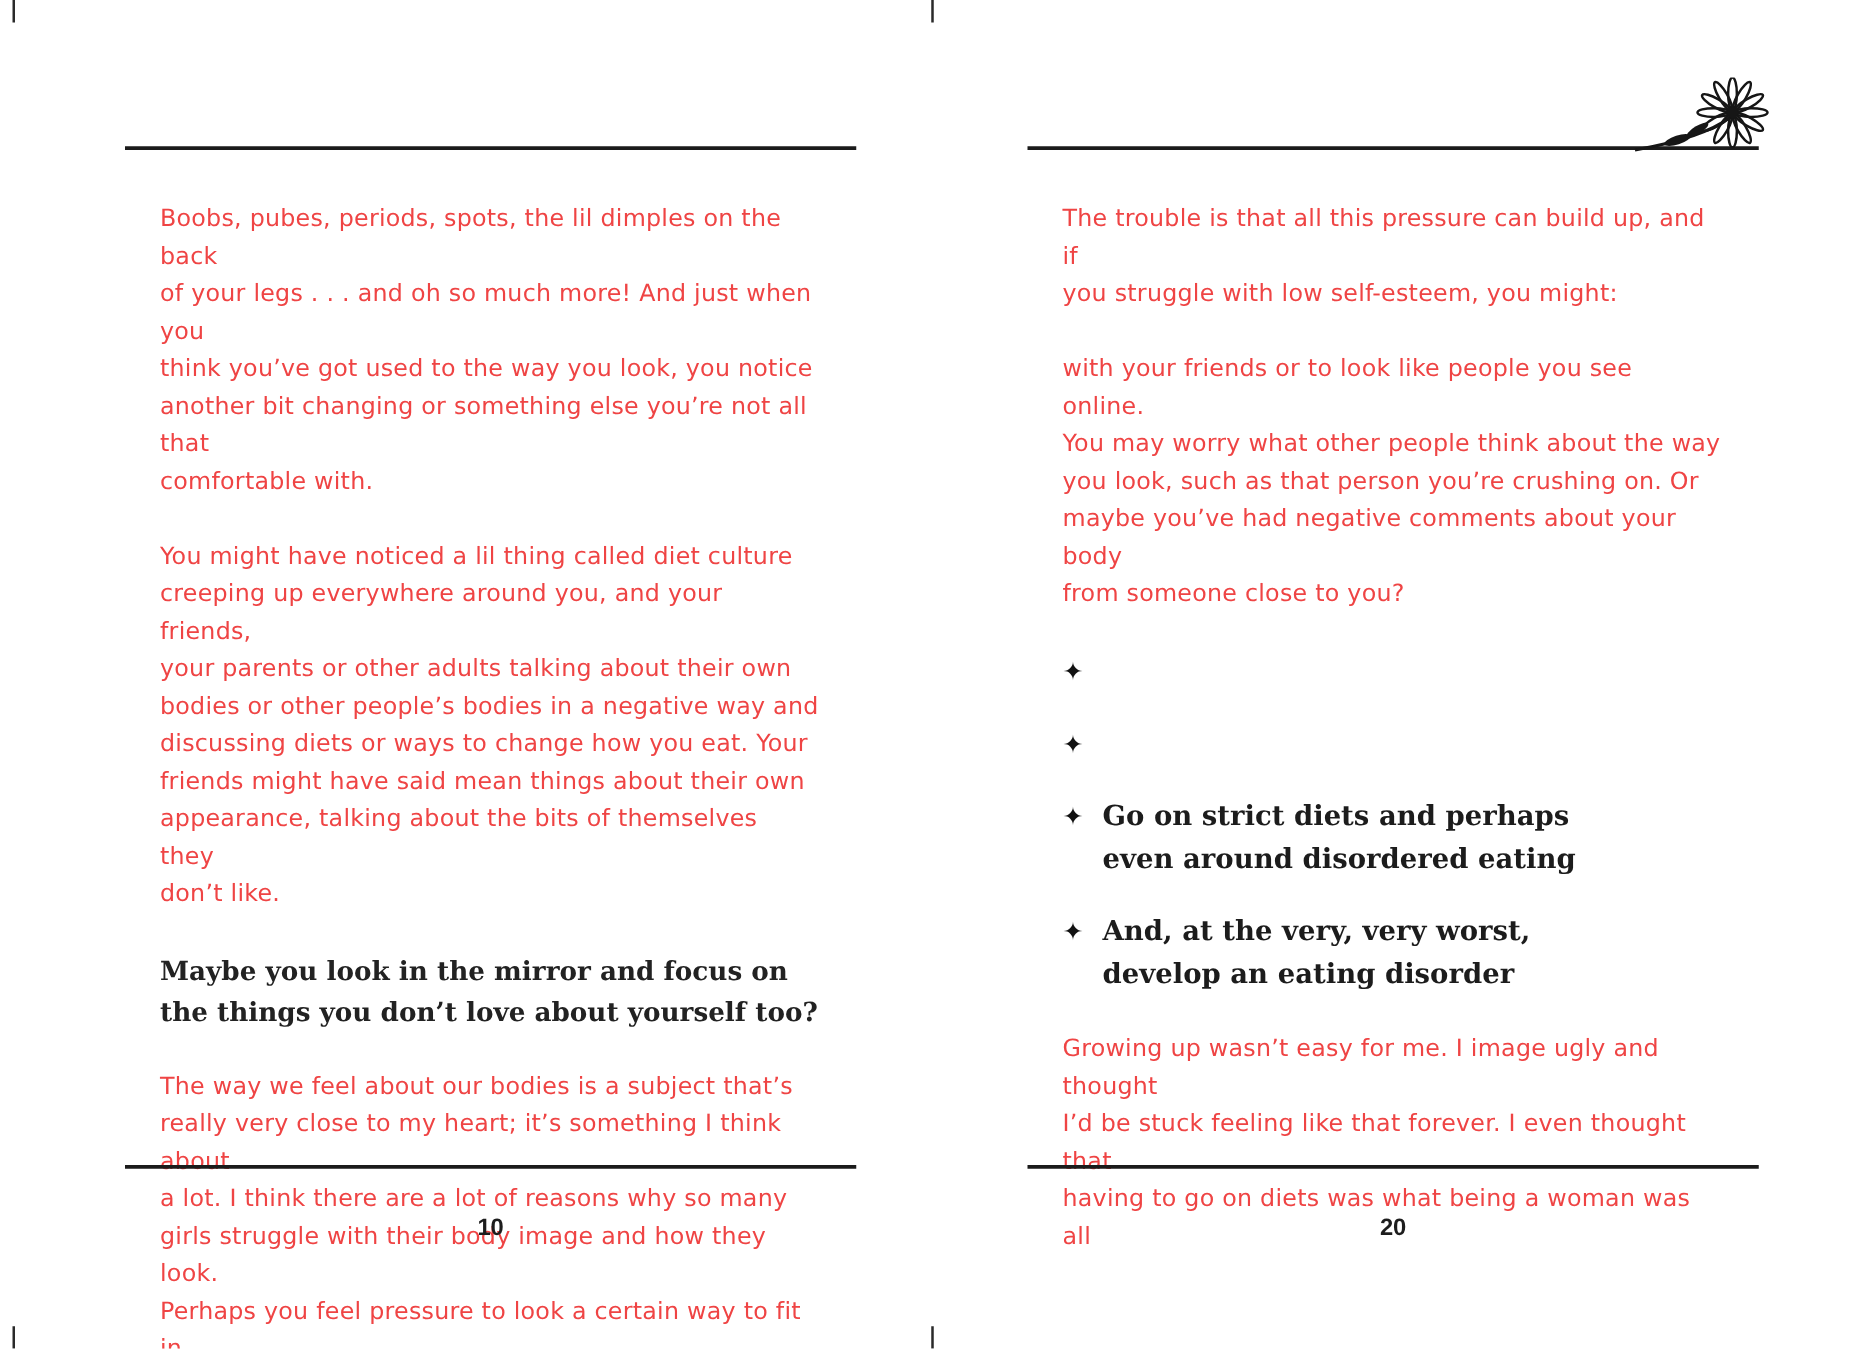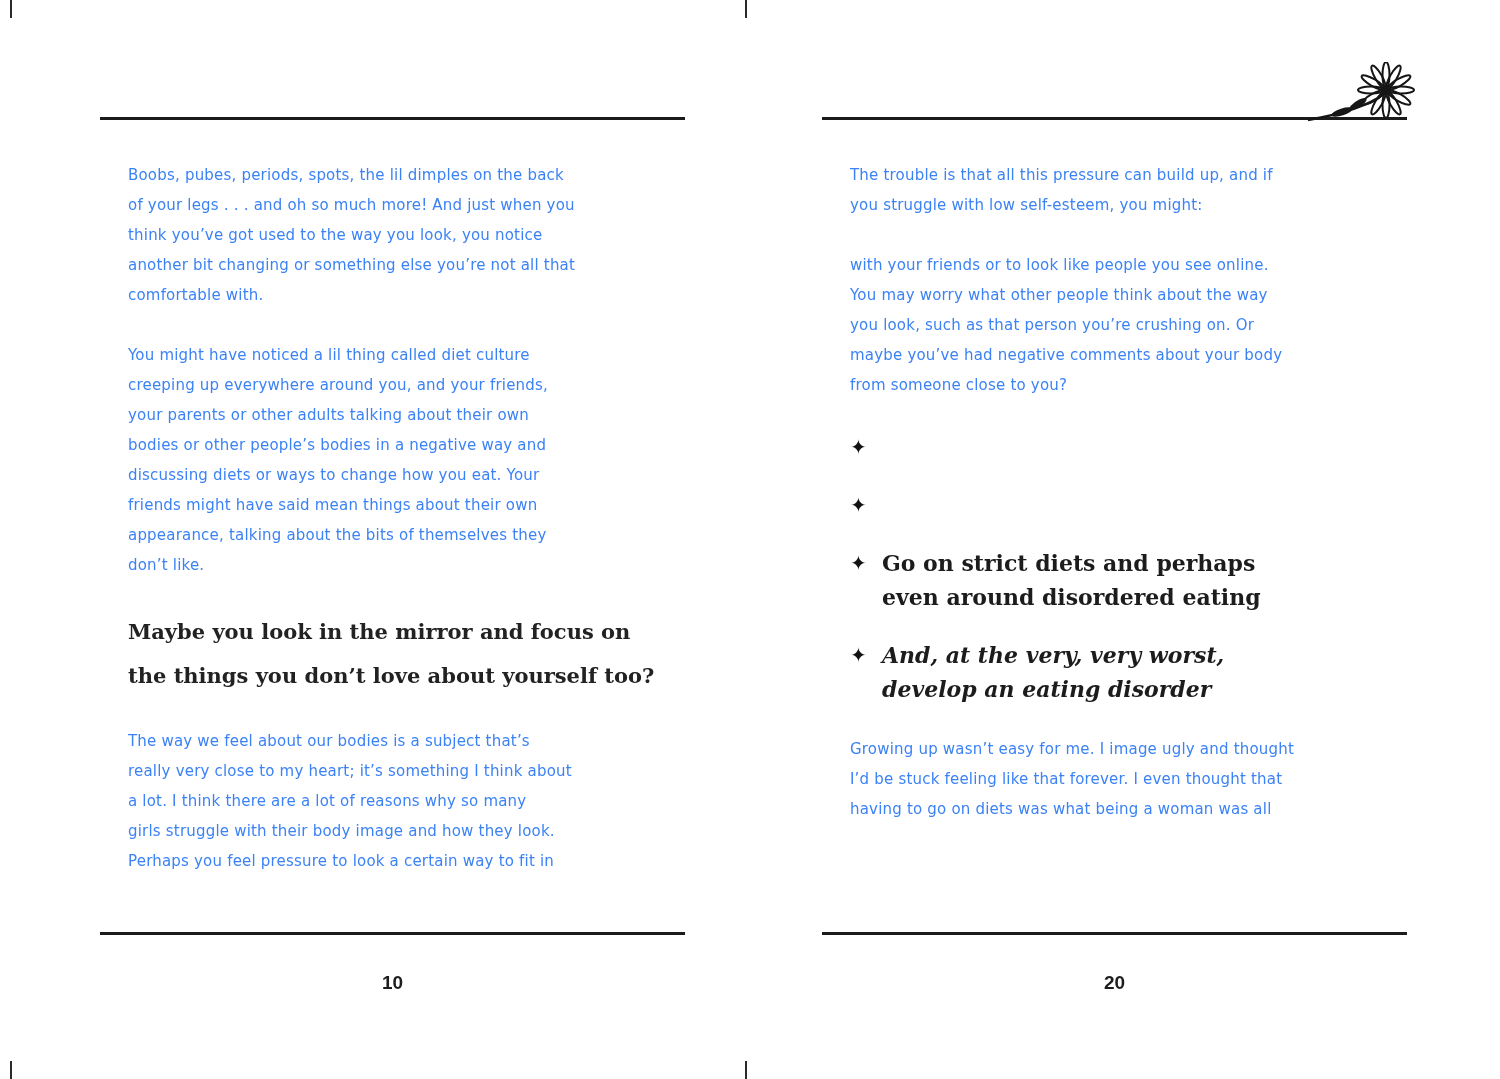--- a/index.html
+++ b/index.html
@@ -37,33 +37,33 @@
   .content {
     position: absolute;
     top: 160px;
     left: 0;
     width: 100%;
     padding: 0 30px 0 28px;
     box-sizing: border-box;
   }
   .para {
     white-space: pre-line;
-    font-size: 15px;
+    font-size: 19px;
     line-height: 30px;
     letter-spacing: 0.2px;
-    color: #3b82f6;
+    color: #ef4444;
     margin: 0 0 30px 0;
   }
   .para:last-child { margin-bottom: 0; }
   .heading {
     white-space: pre-line;
     font-family: "DejaVu Serif", serif;
     font-weight: 700;
     font-size: 21px;
-    line-height: 44px;
+    line-height: 33px;
     color: #222222;
     margin: 0 0 28px 0;
   }
   .bullet-list {
     margin: 0 0 28px 0;
   }
   .bullet-item {
     display: flex;
     align-items: flex-start;
     margin: 0 0 24px 0;
@@ -76,21 +76,21 @@
     color: #111111;
   }
   .bullet-text {
     white-space: pre-line;
     font-family: "DejaVu Serif", serif;
     font-weight: 700;
     font-size: 22px;
     line-height: 34px;
     color: #1c1c1c;
   }
-  .bullet-text.italic { font-style: italic; }
+  .bullet-text.italic { }
   .page-number {
     position: absolute;
     top: 972px;
     left: 0;
     width: 100%;
     text-align: center;
     font-family: Liberation Sans, sans-serif;
     font-weight: 700;
     font-size: 19px;
     color: #1d1d1d;

